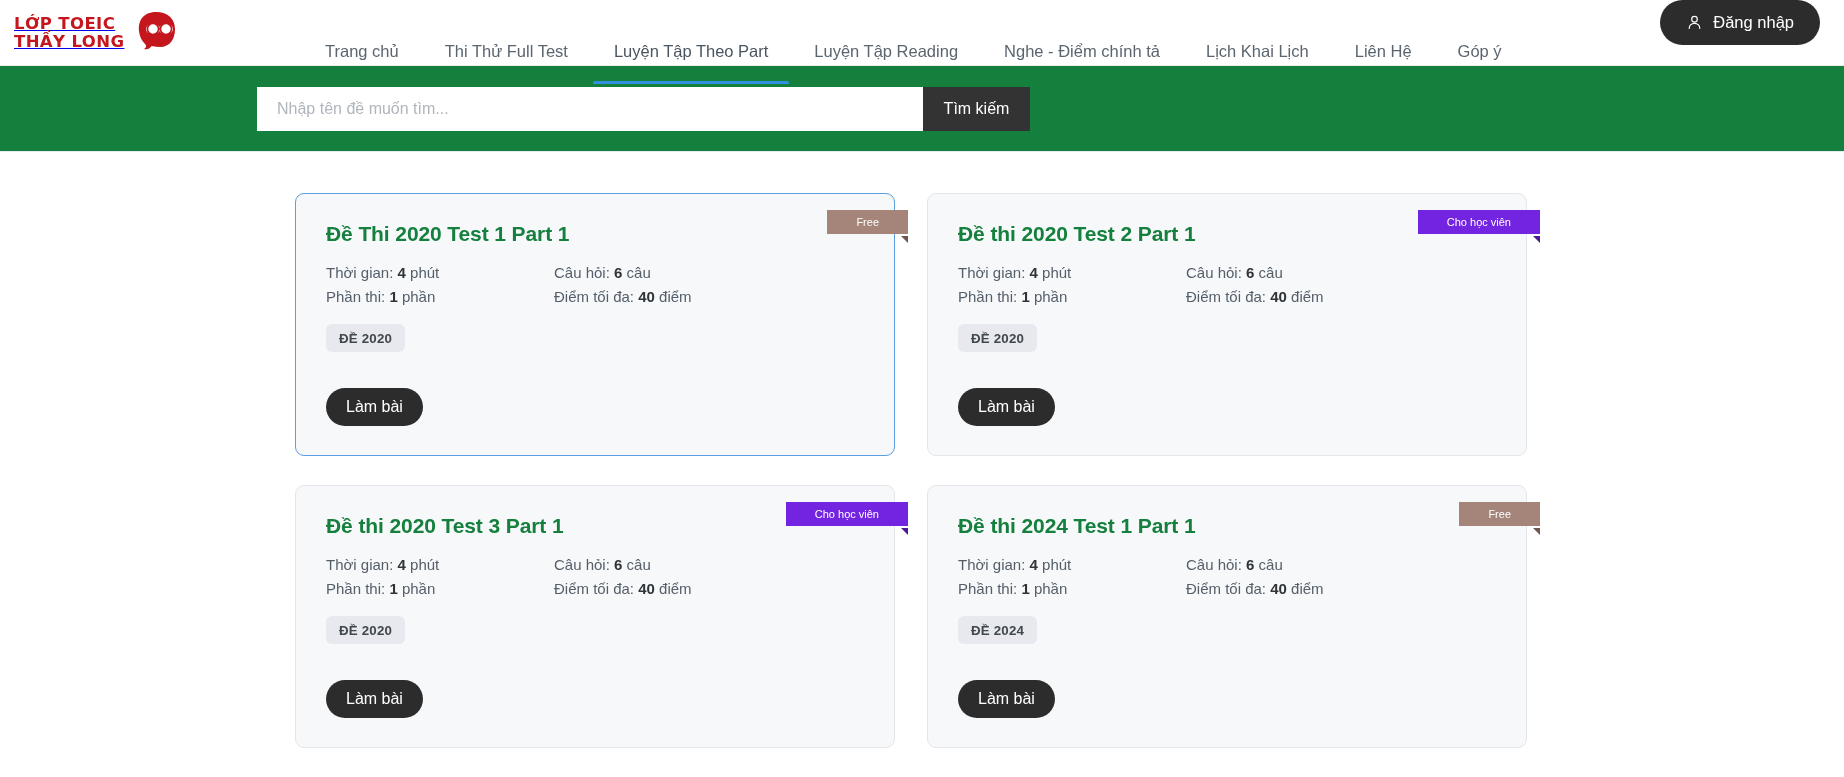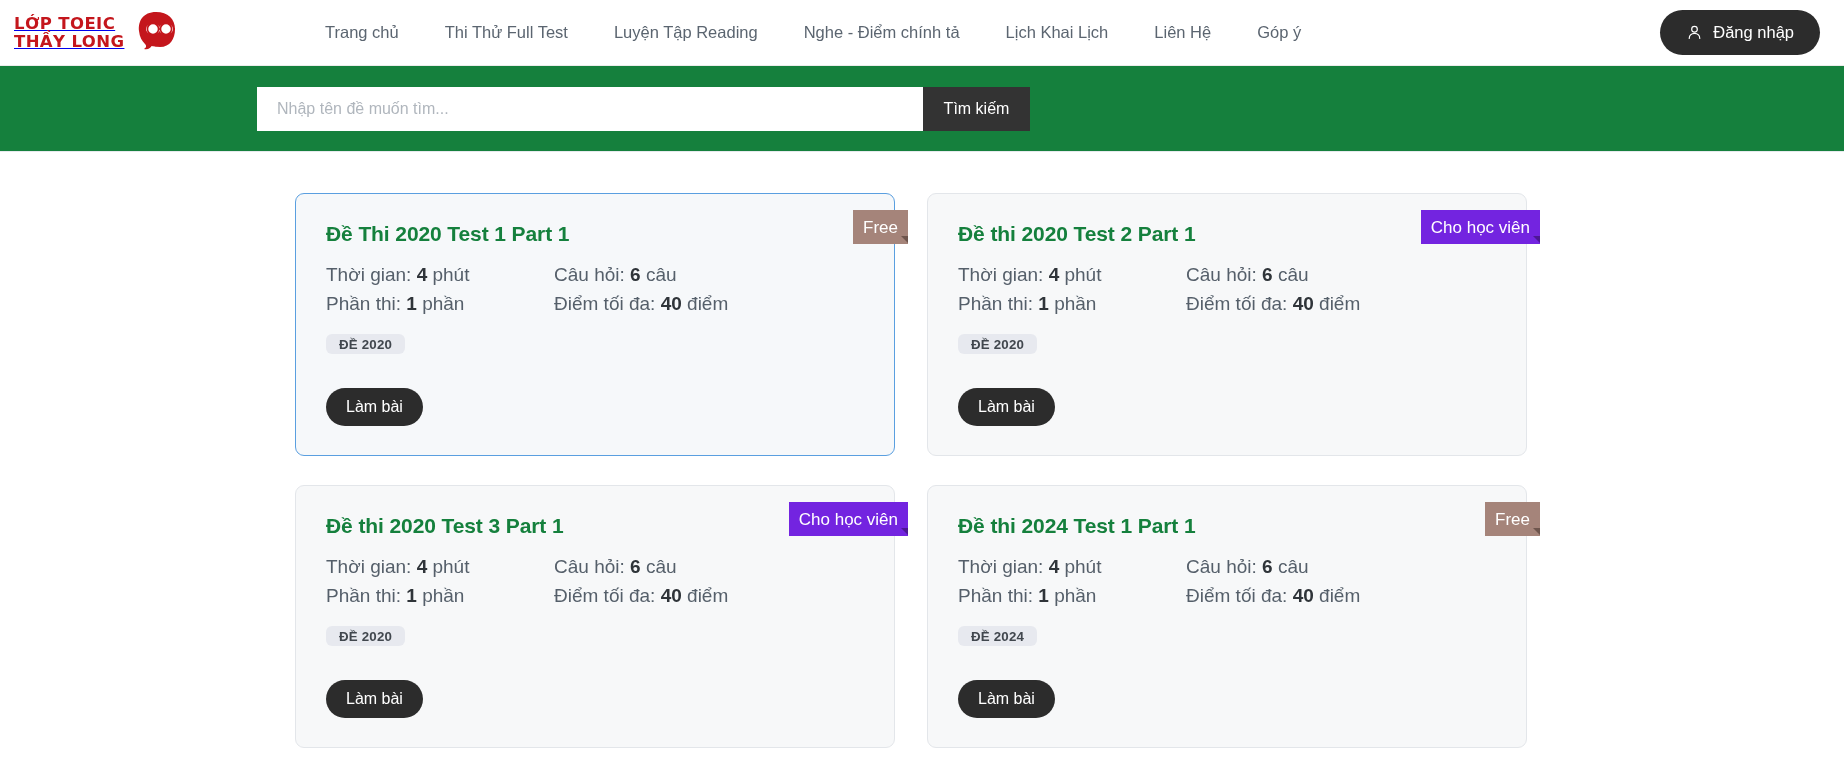--- a/index.html
+++ b/index.html
@@ -17,21 +17,20 @@
     color: #3c4043;
     -webkit-font-smoothing: antialiased;
   }
 
   
   .header {
     position: relative;
     height: 66px;
     background: #ffffff;
     display: flex;
-    align-items: center;
     padding: 0 24px 0 14px;
     border-bottom: 1px solid #ececec;
   }
 
   .brand {
     display: flex;
     align-items: center;
     gap: 6px;
     flex: 0 0 auto;
     width: 230px;
@@ -51,20 +50,21 @@
   }
   .brand-face { width: 52px; height: 46px; flex: 0 0 auto; }
 
   .nav {
     display: flex;
     align-items: stretch;
     height: 66px;
     flex: 1 1 auto;
     padding-left: 58px;
     gap: 0;
+    margin-top: 18px;
   }
   .nav-item {
     position: relative;
     display: flex;
     align-items: center;
     padding: 0 23px;
     font-size: 16.5px;
     color: #5b6570;
     white-space: nowrap;
     cursor: pointer;
@@ -160,26 +160,26 @@
   }
   .card.selected {
     border: 1.5px solid #5a9fe0;
     background: #f6f8fa;
   }
 
   .badge {
     position: absolute;
     top: 16px;
     right: -14px;
-    height: 34px;
-    display: flex;
-    align-items: center;
-    padding: 0 10px;
+    height: 24px;
+    display: flex;
+    align-items: center;
+    padding: 0 29px;
     color: #ffffff;
-    font-size: 17px;
+    font-size: 11px;
     line-height: 1;
     white-space: nowrap;
     z-index: 3;
   }
   .badge::after {
     content: "";
     position: absolute;
     right: 0;
     top: 26px;
     width: 0; height: 0;
@@ -196,30 +196,30 @@
     font-weight: bold;
     color: #15803d;
     margin-bottom: 18px;
     letter-spacing: -0.1px;
   }
 
   .meta {
     display: grid;
     grid-template-columns: 228px auto;
     row-gap: 7px;
-    font-size: 19px;
+    font-size: 15px;
     color: #555f6a;
     margin-bottom: 19px;
   }
   .meta b { color: #2f3439; font-weight: bold; }
 
   .tag {
     display: inline-flex;
     align-items: center;
-    height: 20px;
+    height: 28px;
     padding: 0 13px;
     background: #e7e9ef;
     border-radius: 6px;
     font-size: 13.3px;
     font-weight: bold;
     color: #41474e;
     letter-spacing: 0.2px;
   }
 
   .do-btn {
@@ -256,20 +256,21 @@
         <circle cx="23" cy="19" r="5.6" fill="none" stroke="#c4161c" stroke-width="1.7"></circle>
         <circle cx="36" cy="19" r="5.6" fill="none" stroke="#c4161c" stroke-width="1.7"></circle>
         <path d="M18 30c4 2 9 3 14 2M20 35c4 1 8 1 11 0" stroke="#c4161c" stroke-width="1.6" fill="none" stroke-linecap="round"></path>
       </svg>
     </span>
   </a>
 
   <nav class="nav">
     <button class="nav-item">Trang chủ</button>
     <button class="nav-item">Thi Thử Full Test</button>
+    <button class="nav-item active">Luyện Tập Theo Part</button>
     <button class="nav-item">Luyện Tập Reading</button>
     <button class="nav-item">Nghe - Điểm chính tả</button>
     <button class="nav-item">Lịch Khai Lịch</button>
     <button class="nav-item">Liên Hệ</button>
     <button class="nav-item">Góp ý</button>
   </nav>
 
   <button class="login-btn">
     <span>
       <svg viewBox="0 0 20 20" width="17" height="17" aria-hidden="true">

